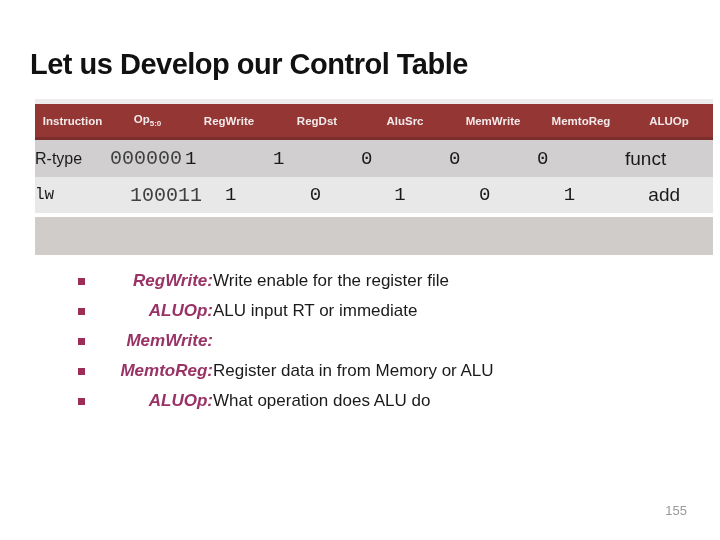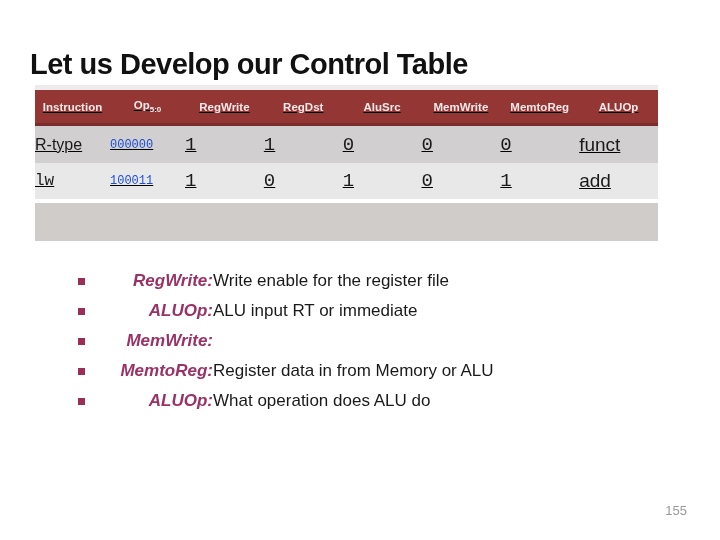--- a/index.html
+++ b/index.html
@@ -19,23 +19,22 @@
     font-size: 29px;
     font-weight: bold;
     letter-spacing: -0.5px;
     color: #111111;
   }
 
   
   .ctl-table {
     position: absolute;
     left: 35px;
-    top: 85px;
-    width: 623px;
-    text-decoration: underline;
+    top: 99px;
+    width: 678px;
   }
   .ctl-topstrip {
     height: 5px;
     background: #edebeb;
   }
   .ctl-row {
     display: grid;
     grid-template-columns: 75px 75px repeat(6, 1fr);
     align-items: center;
   }
@@ -48,33 +47,33 @@
     color: #f2eaea;
     font-size: 11.5px;
     font-weight: bold;
     text-align: center;
   }
   .ctl-header sub {
     font-size: 8px;
     font-weight: bold;
   }
   .data-row-1 { height: 37px; background: #d1cfcf; }
-  .data-row-2 { height: 36px; background: #e9e8e8; }
+  .data-row-2 { height: 36px; background: #e9e8e8; gap: 20px; }
   .row-gap { height: 4px; background: #ffffff; }
   .empty-row { height: 38px; background: #cfccc9; }
 
   .cell { }
   .cell-instr {
     font-size: 16px;
     color: #1a1a1a;
   }
   .cell-op {
     font-family: "Liberation Mono", "DejaVu Sans Mono", monospace;
-    font-size: 12px;
-    color: #1d4ed8;
+    font-size: 20px;
+    color: #404040;
   }
   .cell-bit {
     font-family: "Liberation Mono", "DejaVu Sans Mono", monospace;
     font-size: 19px;
     color: #1a1a1a;
   }
   .cell-aluop {
     font-size: 19px;
     color: #1a1a1a;
   }

